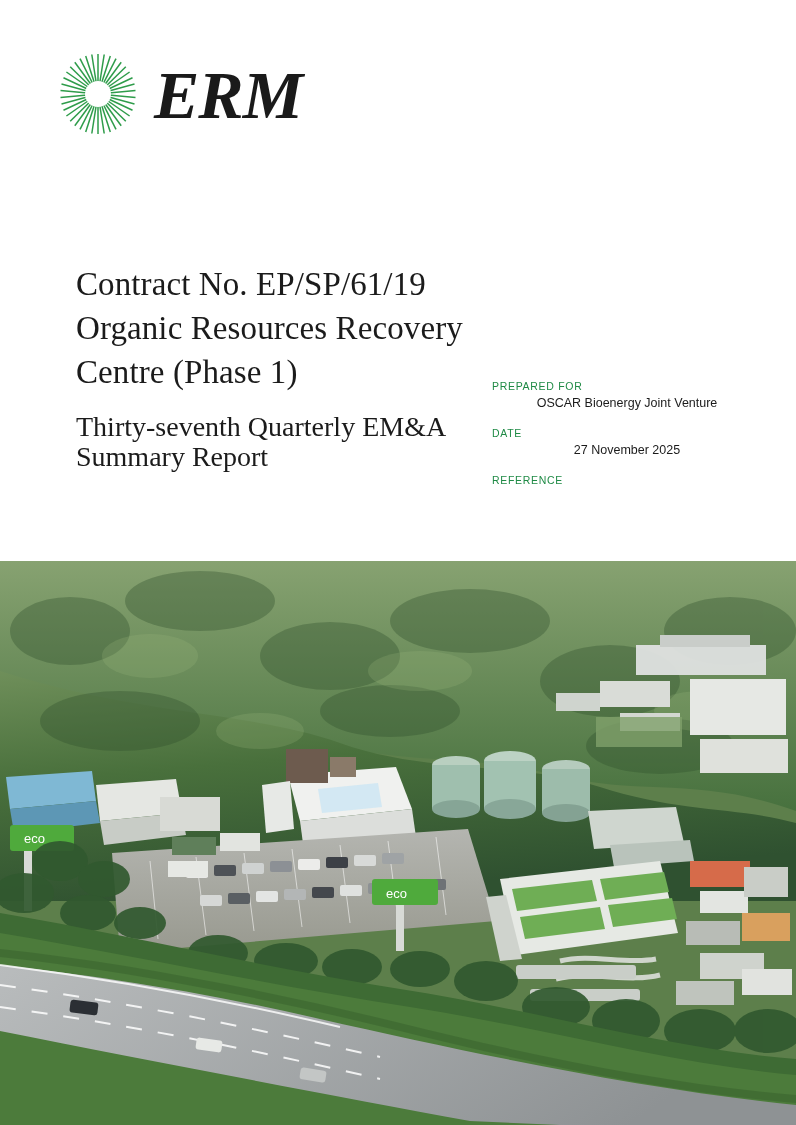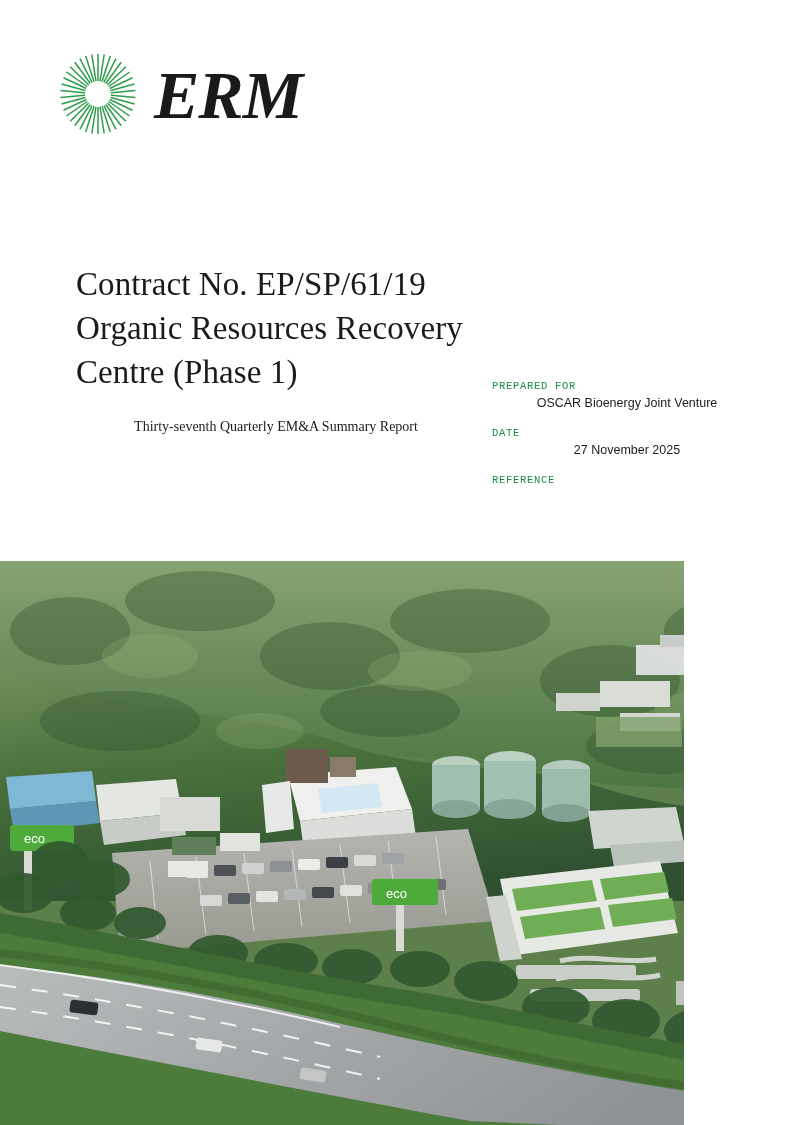--- a/index.html
+++ b/index.html
@@ -52,57 +52,55 @@
     font-family: "Liberation Serif", serif;
     font-size: 33px;
     line-height: 44px;
     color: #1b1b1b;
     font-weight: normal;
     margin: 0;
     letter-spacing: 0.1px;
   }
   .doc-subtitle {
     font-family: "Liberation Serif", serif;
-    font-size: 14px;
+    font-size: 28px;
     line-height: 30px;
     color: #1b1b1b;
     font-weight: normal;
     margin: 18px 0 0 0;
-    text-align: center;
   }
 
   
   .meta-area {
     position: absolute;
     left: 492px;
     top: 380px;
     width: 270px;
   }
   .meta-item { margin-bottom: 16px; }
   .meta-label {
     color: #1f8a45;
     font-size: 10.5px;
     letter-spacing: 0.7px;
     text-transform: uppercase;
     margin-bottom: 3px;
-    font-family: Liberation Mono, monospace;
   }
   .meta-value {
     color: #1b1b1b;
     font-size: 12.5px;
     line-height: 16px;
     text-align: center;
   }
 
   
   .cover-photo {
     position: absolute;
     left: 0;
     top: 561px;
-    width: 684px;
+    width: 796px;
     height: 564px;
     overflow: hidden;
     background: #3f5e32;
   }
   .cover-photo svg { display: block; }
 </style>
 </head>
 <body>
 
 <div class="logo-block">

